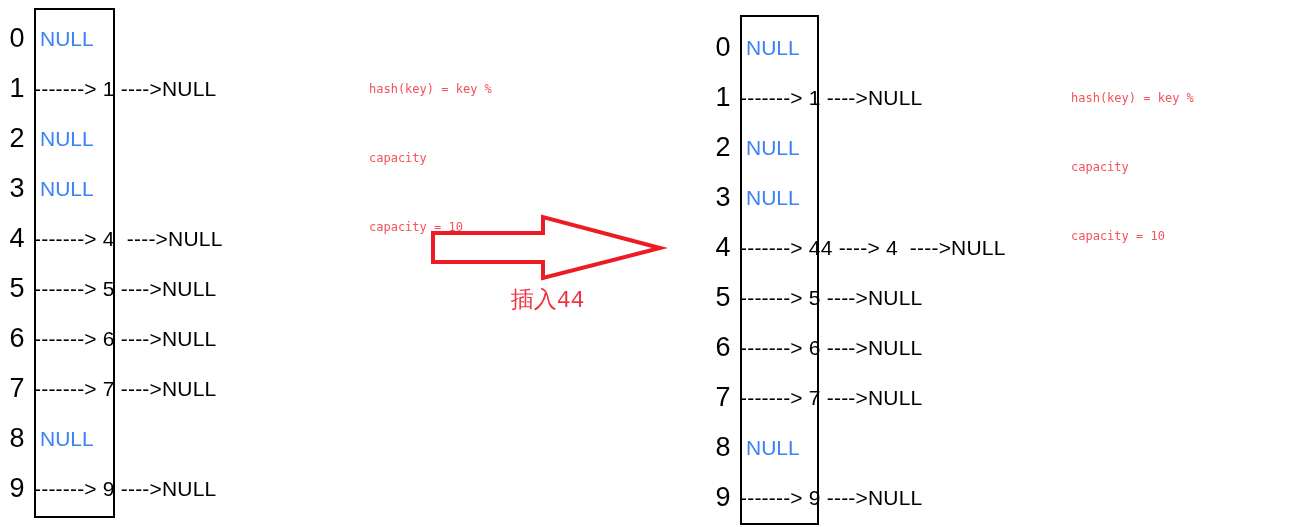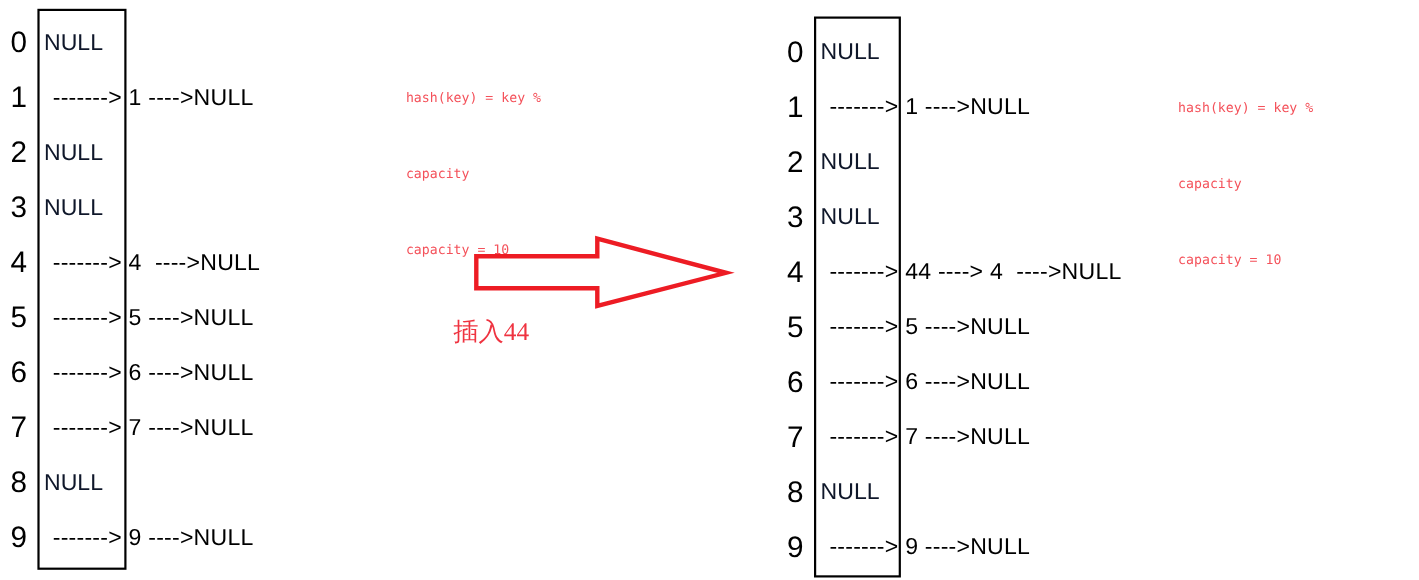--- a/index.html
+++ b/index.html
@@ -33,38 +33,38 @@
     text-align: center;
     font-size: 27px;
     color: #000000;
     line-height: 1;
     flex: 0 0 auto;
   }
   .bucket-cell {
     width: 81px;
     flex: 0 0 auto;
     font-size: 21px;
-    color: #0f172a;
+    color: #3b82f6;
     padding-left: 6px;
     box-sizing: border-box;
     white-space: nowrap;
     line-height: 1;
   }
   .chain {
     position: absolute;
     left: 34px;
     top: 0;
     height: 50px;
     display: flex;
     align-items: center;
     font-size: 21px;
     color: #000000;
     white-space: pre;
     line-height: 1;
-    padding-left: 14px;
+    padding-left: 0;
     letter-spacing: 0.2px;
   }
   
   .box-frame {
     position: absolute;
     border: 2px solid #000000;
     box-sizing: border-box;
     pointer-events: none;
   }
 
@@ -81,26 +81,26 @@
   
   .arrow-wrap {
     position: absolute;
     left: 425px;
     top: 212px;
     width: 245px;
     height: 70px;
   }
   .arrow-caption {
     position: absolute;
-    left: 412px;
+    left: 425px;
     top: 290px;
     width: 245px;
-    text-align: left;
+    text-align: center;
     color: #ef3340;
-    font-family: Liberation Serif, serif;
+    font-family: Liberation Mono, monospace;
     font-size: 23px;
     line-height: 1;
     white-space: nowrap;
   }
 </style>
 </head>
 <body>
 
 <div class="table-panel" style="left:0px; top:13px;">
 

